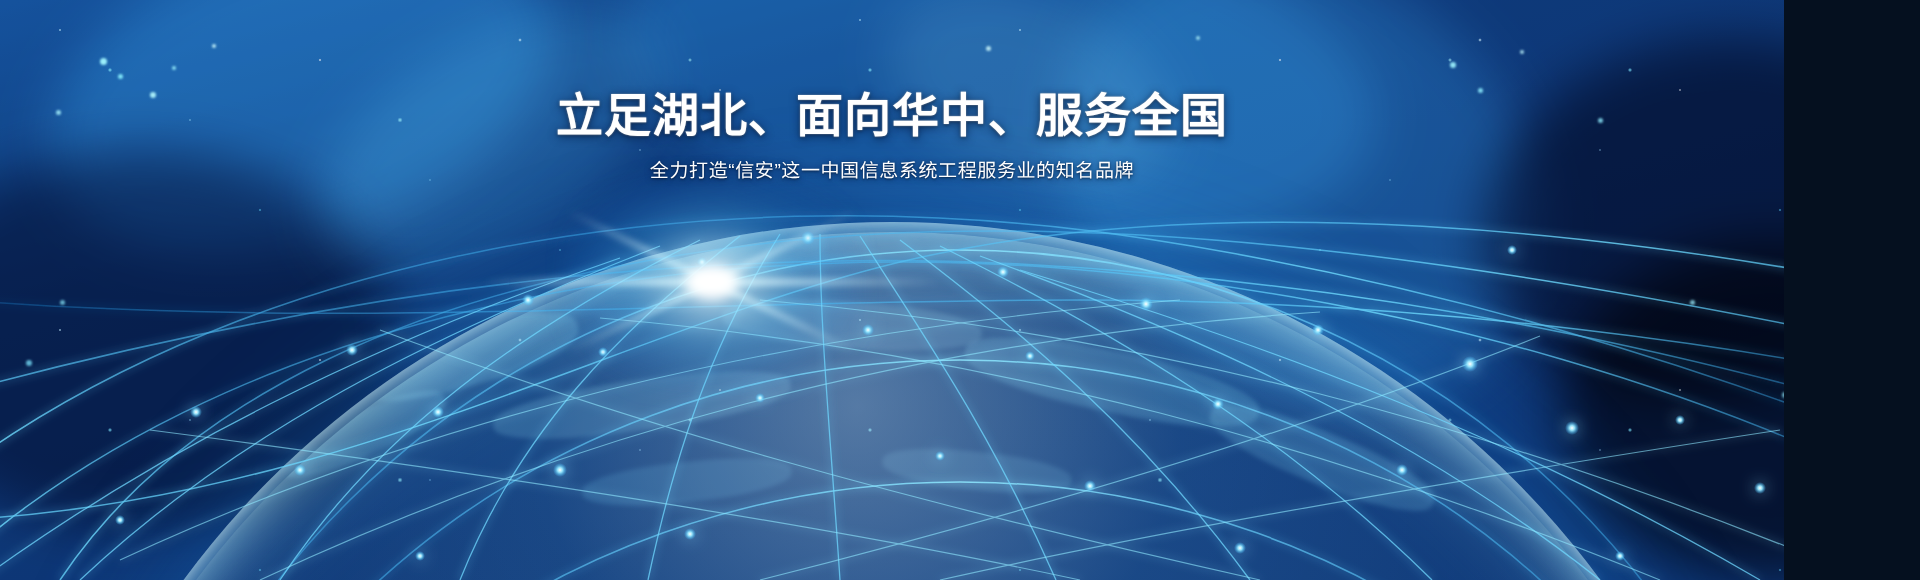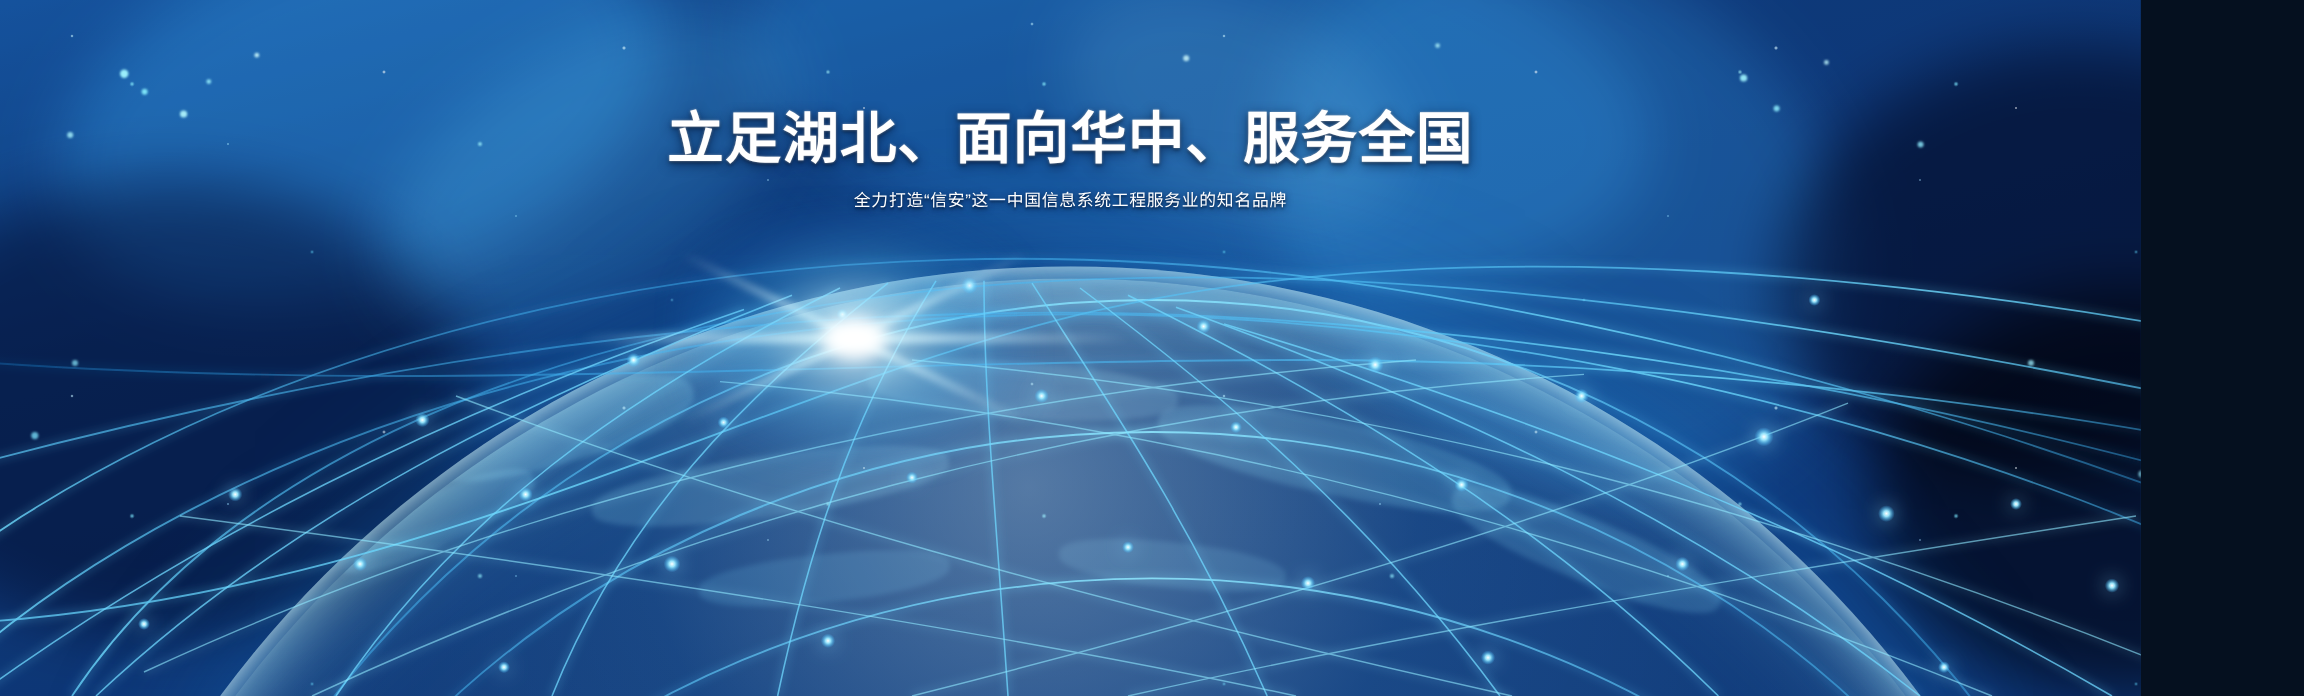--- a/index.html
+++ b/index.html
@@ -158,21 +158,21 @@
     letter-spacing:1px;
     color:#ffffff;
     text-shadow:
       0 0 2px rgba(255,255,255,.55),
       0 2px 10px rgba(4,28,72,.85),
       0 1px 3px rgba(0,0,0,.55);
   }
   .subline{
     margin:0;
     padding-top:14px;
-    font-size:14px;
+    font-size:19px;
     line-height:1.5;
     font-weight:400;
     letter-spacing:.6px;
     color:#ffffff;
     text-shadow:
       0 1px 6px rgba(4,28,72,.9),
       0 1px 2px rgba(0,0,0,.5);
   }
 </style>
 </head>

